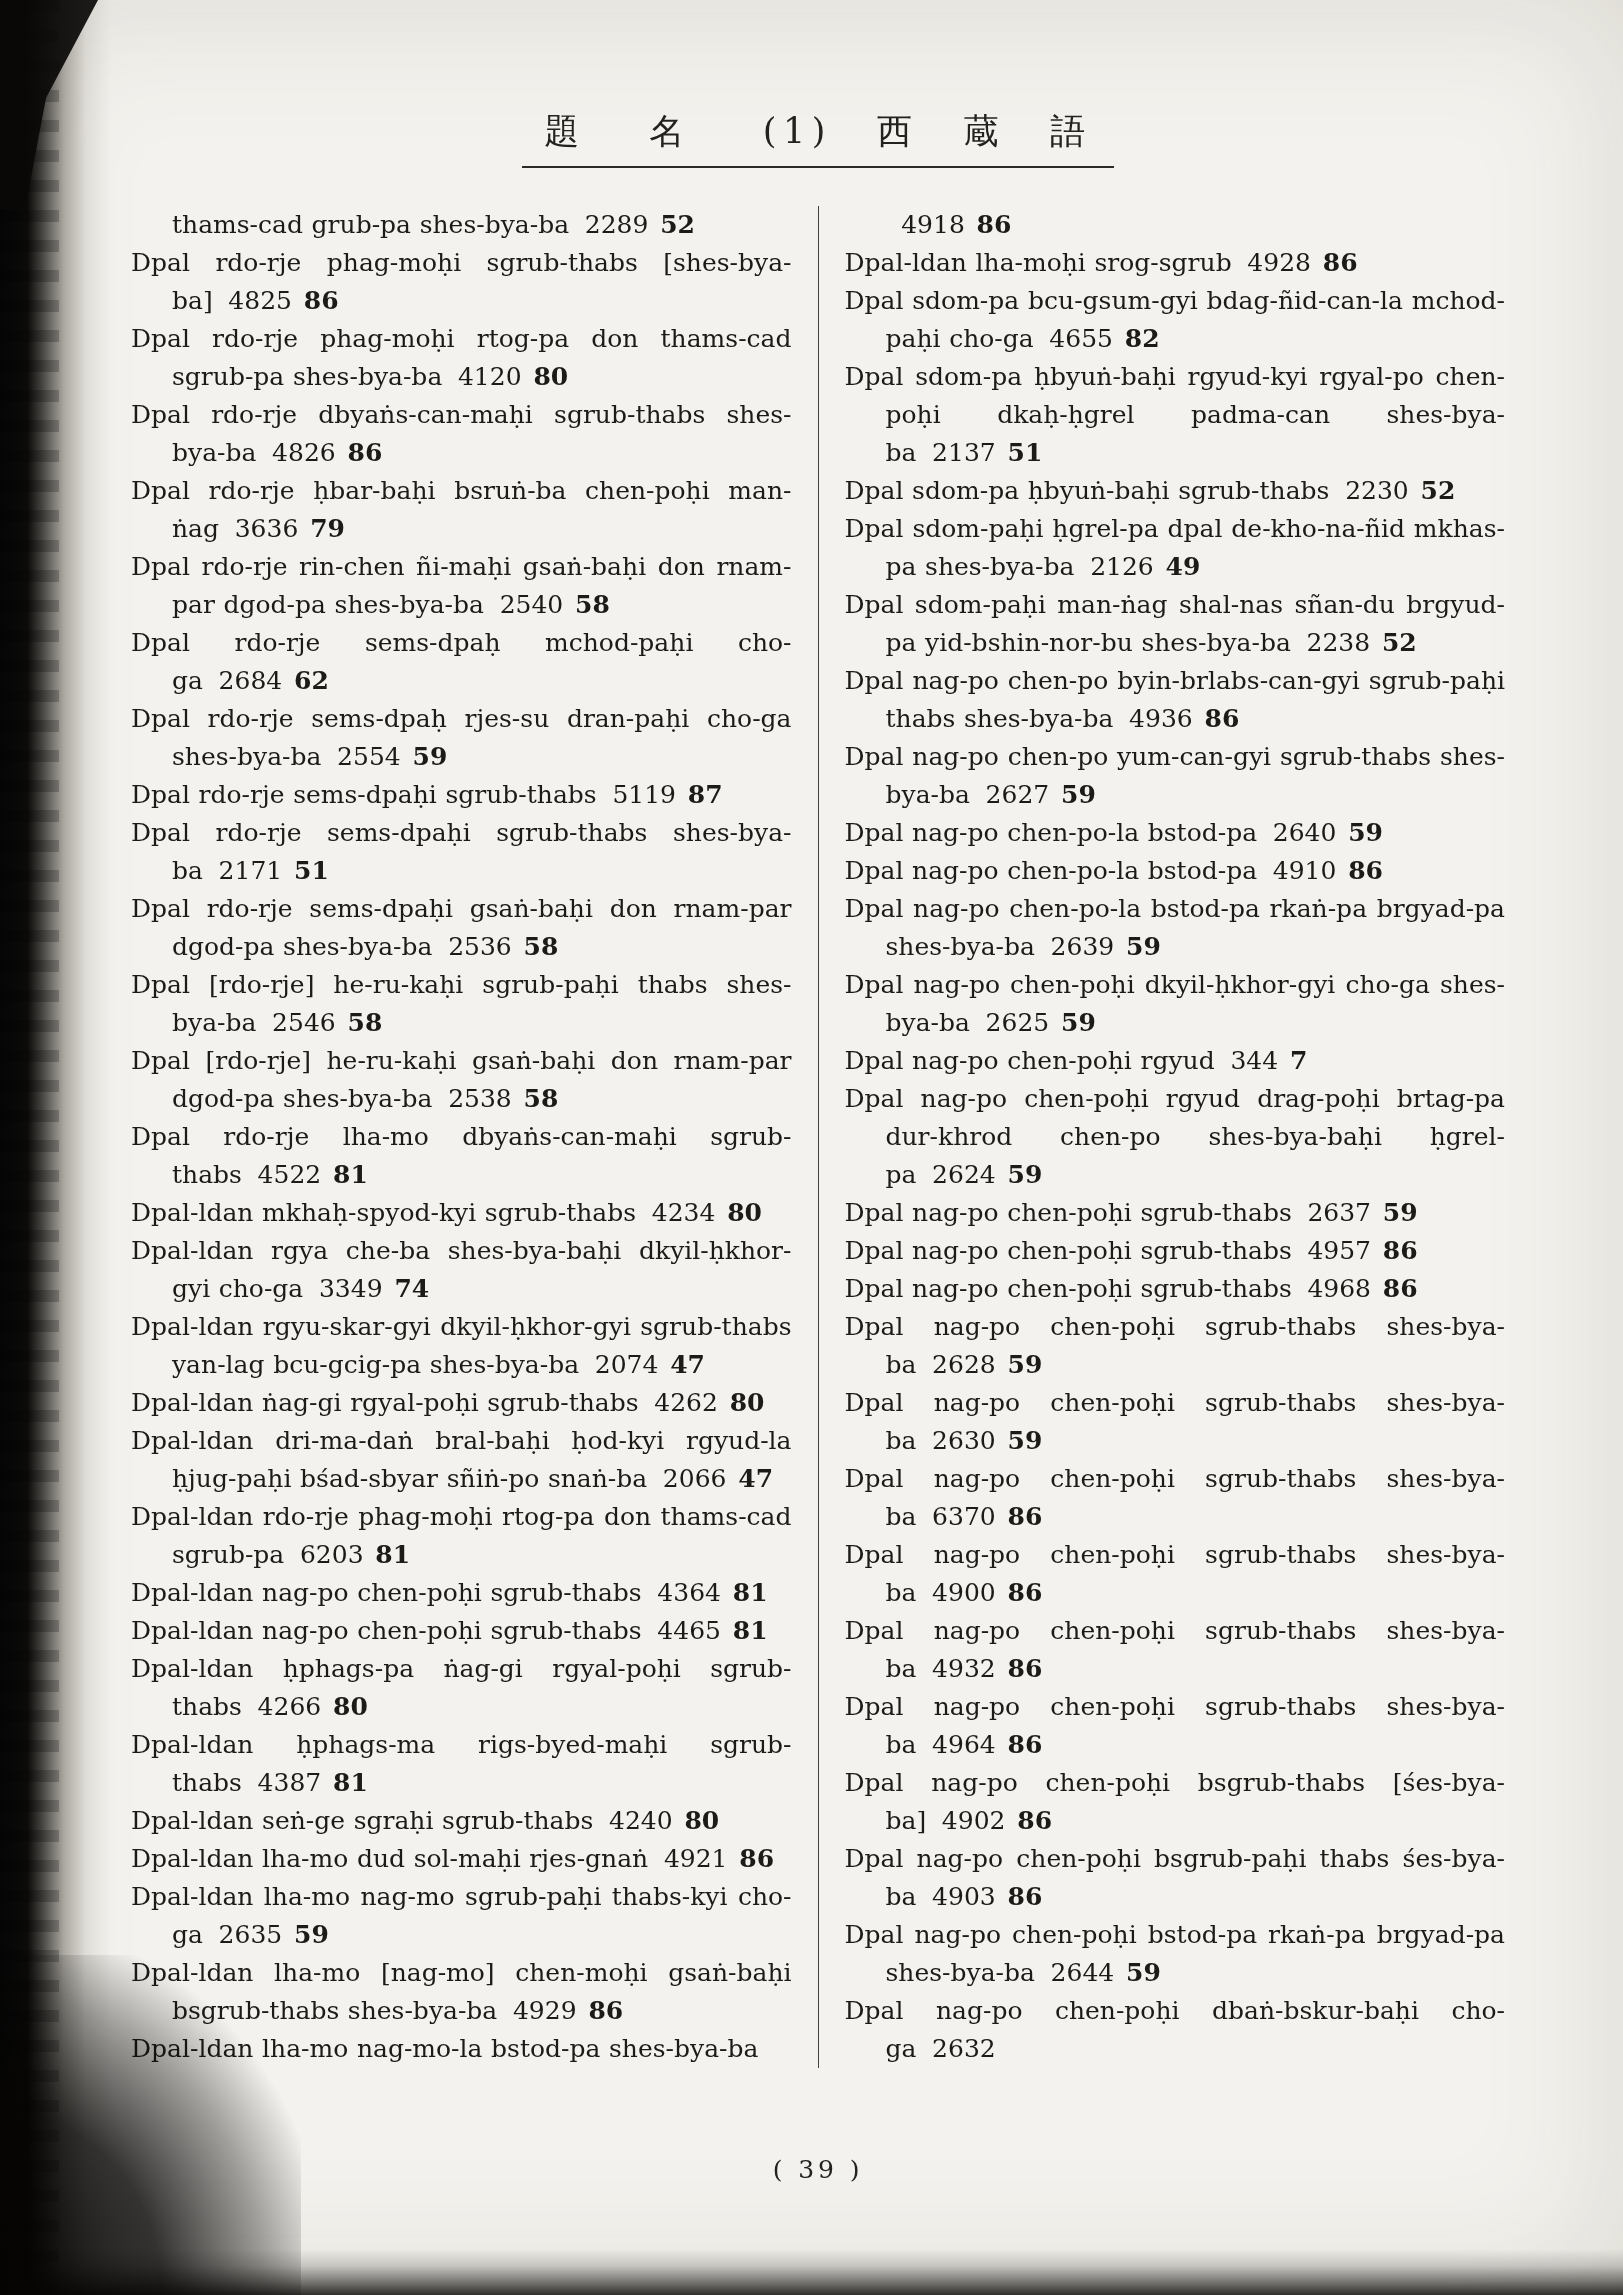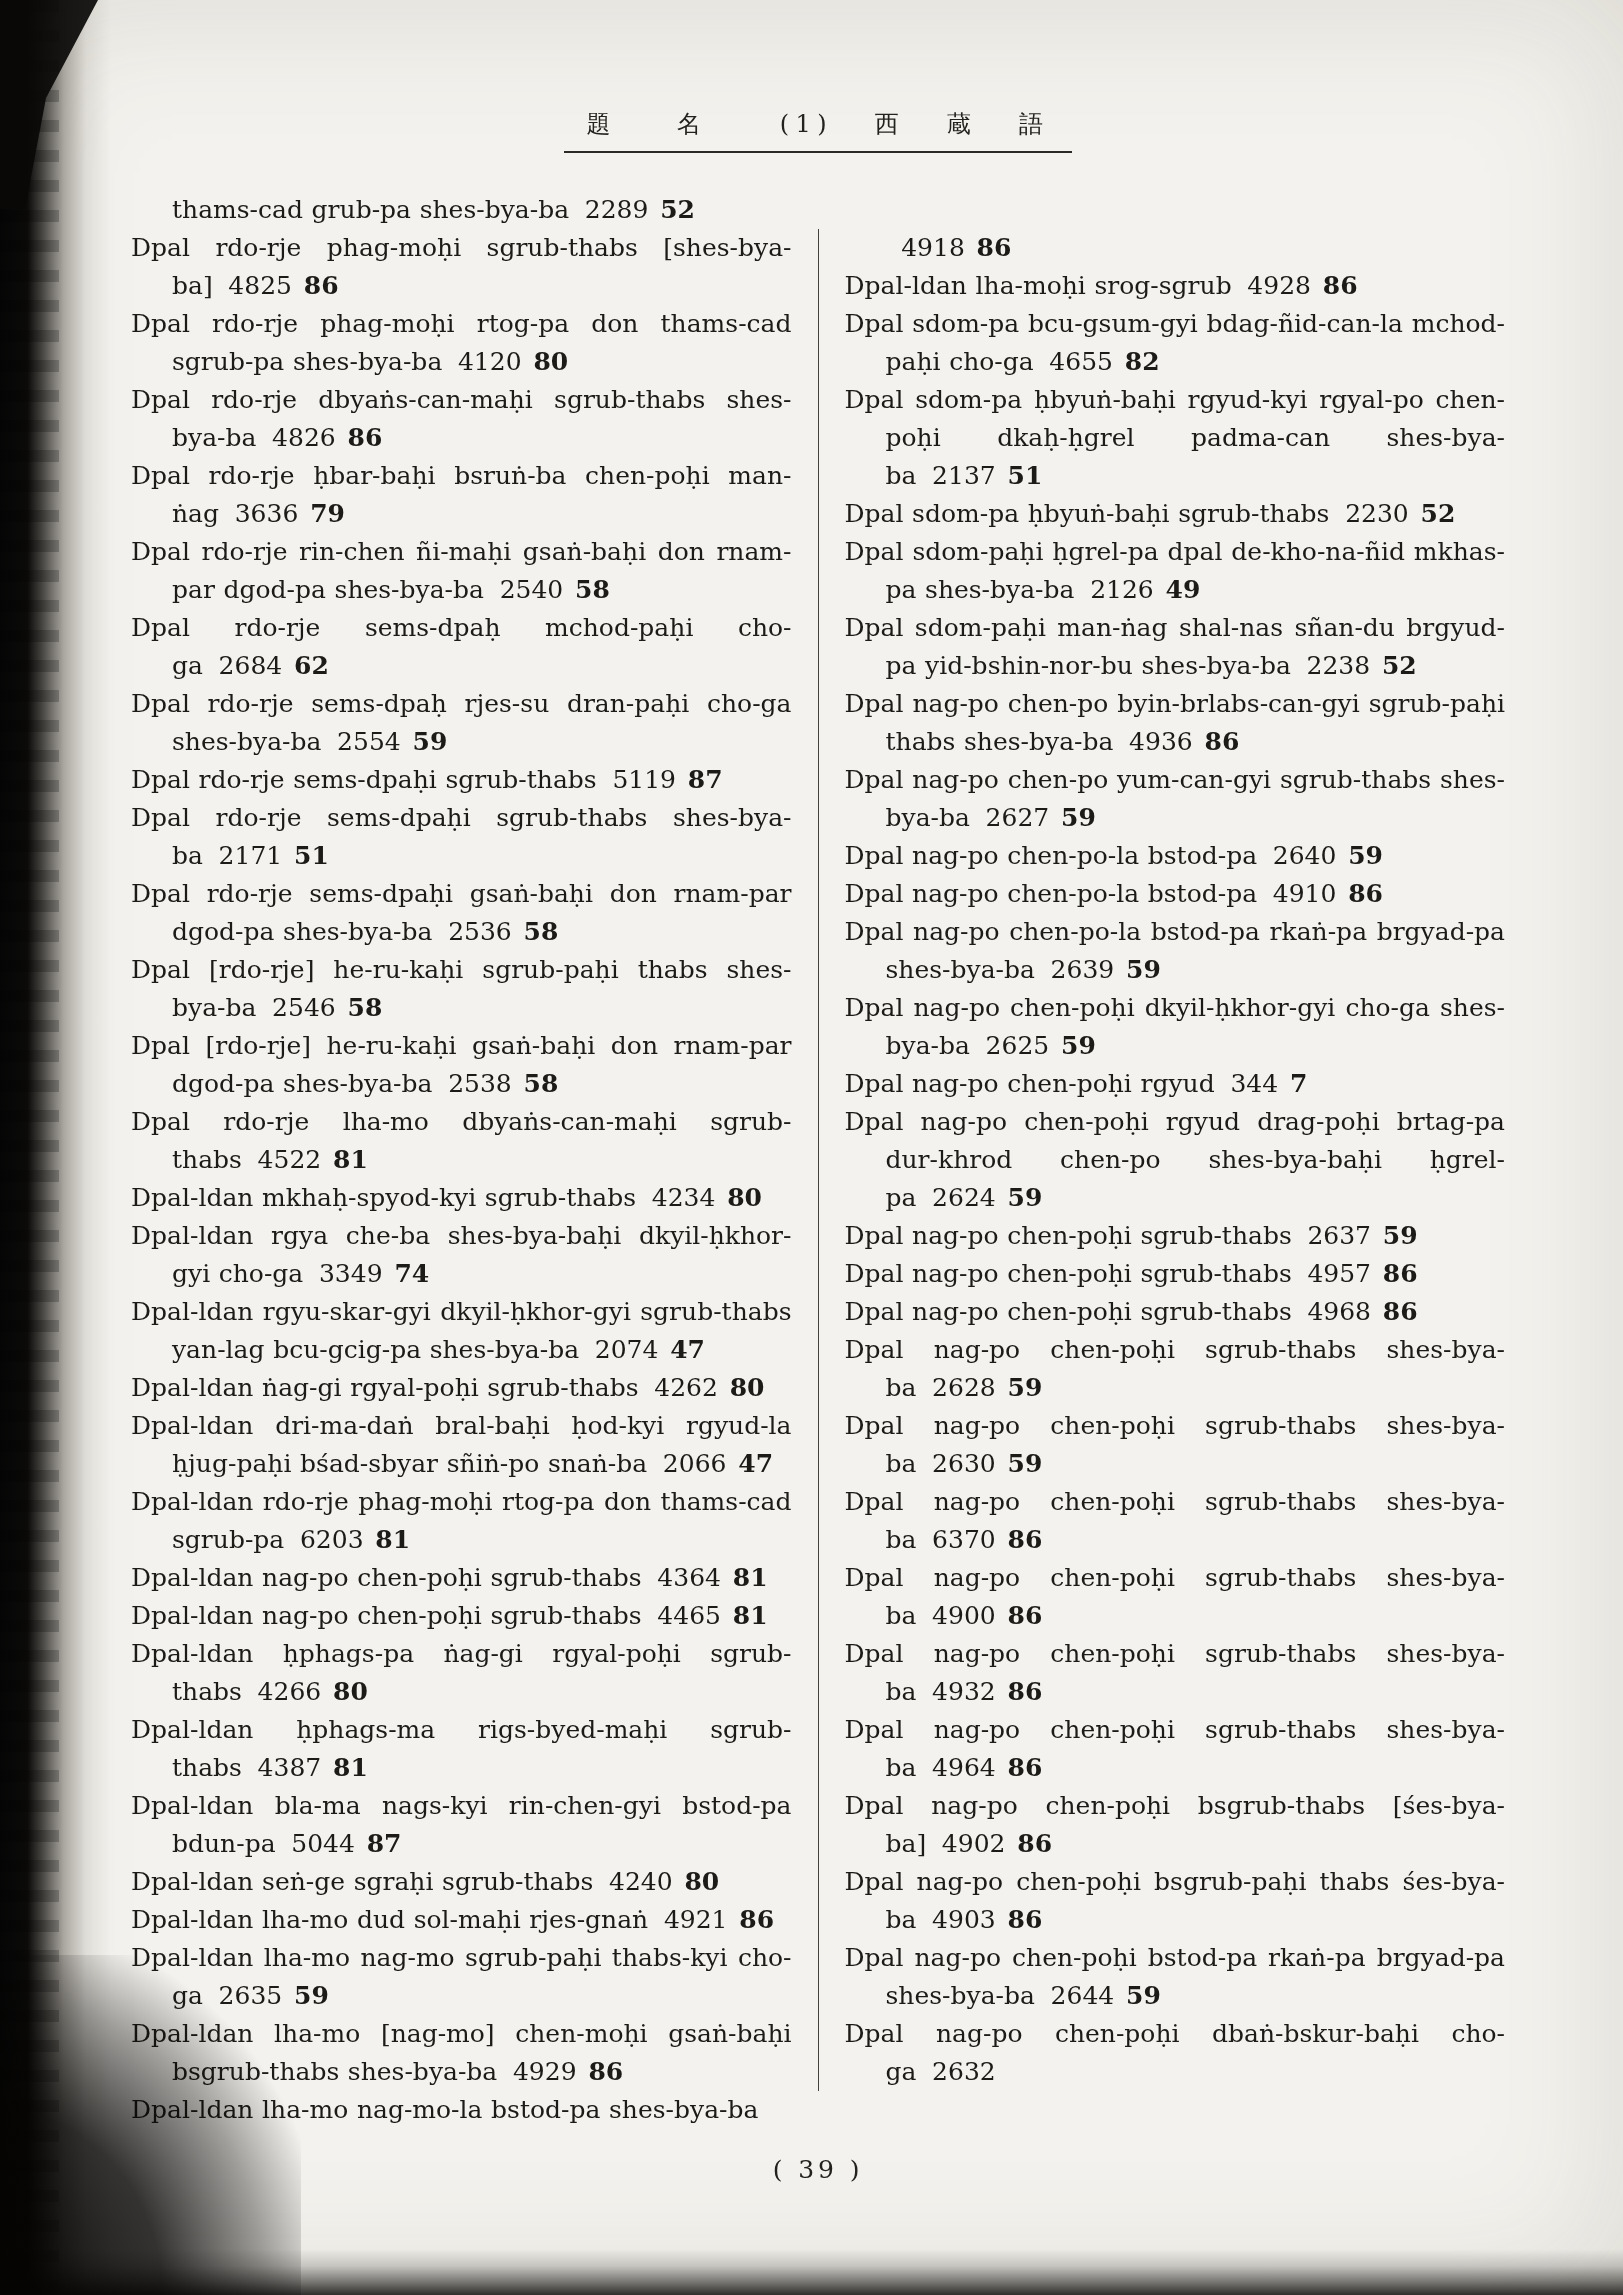--- a/index.html
+++ b/index.html
@@ -40,21 +40,21 @@
     background:linear-gradient(to top,
       rgba(8,6,4,.82) 0px, rgba(8,6,4,.5) 13px, rgba(8,6,4,.16) 29px, rgba(8,6,4,0) 46px);
   }
 
   
   .content { position:absolute; left:131px; top:108px; width:1374px; z-index:2; }
 
   .page-header { text-align:center; margin-bottom:38px; }
   .htitle {
     display:inline-block; border-bottom:2px solid #2c2a26; padding:0 22px 10.5px 22px;
-    font-size:24px; color:#24221e; letter-spacing:6.5px; white-space:nowrap;
+    font-size:35px; color:#24221e; letter-spacing:6.5px; white-space:nowrap;
   }
   .htitle .hname { word-spacing:46px; margin-right:72px; }
   .htitle .hlang { word-spacing:27.5px; }
 
   .cols { display:flex; align-items:center; }
   .col { flex:1 1 0; min-width:0; }
   .col-left  { padding-right:26px; }
   .col-right { border-left:1.3px solid #45423c; padding-left:26px; }
 
   .entry {
@@ -101,21 +101,20 @@
           <p class="entry"><span>Dpal-ldan mkhaḥ-spyod-kyi sgrub-thabs</span><span class="eref">4234</span><span class="epage">80</span></p>
           <p class="entry"><span>Dpal-ldan rgya che-ba shes-bya-baḥi dkyil-ḥkhor-gyi cho-ga</span><span class="eref">3349</span><span class="epage">74</span></p>
           <p class="entry"><span>Dpal-ldan rgyu-skar-gyi dkyil-ḥkhor-gyi sgrub-thabs yan-lag bcu-gcig-pa shes-bya-ba</span><span class="eref">2074</span><span class="epage">47</span></p>
           <p class="entry"><span>Dpal-ldan ṅag-gi rgyal-poḥi sgrub-thabs</span><span class="eref">4262</span><span class="epage">80</span></p>
           <p class="entry"><span>Dpal-ldan dri-ma-daṅ bral-baḥi ḥod-kyi rgyud-la ḥjug-paḥi bśad-sbyar sñiṅ-po snaṅ-ba</span><span class="eref">2066</span><span class="epage">47</span></p>
           <p class="entry"><span>Dpal-ldan rdo-rje phag-moḥi rtog-pa don thams-cad sgrub-pa</span><span class="eref">6203</span><span class="epage">81</span></p>
           <p class="entry"><span>Dpal-ldan nag-po chen-poḥi sgrub-thabs</span><span class="eref">4364</span><span class="epage">81</span></p>
           <p class="entry"><span>Dpal-ldan nag-po chen-poḥi sgrub-thabs</span><span class="eref">4465</span><span class="epage">81</span></p>
           <p class="entry"><span>Dpal-ldan ḥphags-pa ṅag-gi rgyal-poḥi sgrub-thabs</span><span class="eref">4266</span><span class="epage">80</span></p>
           <p class="entry"><span>Dpal-ldan ḥphags-ma rigs-byed-maḥi sgrub-thabs</span><span class="eref">4387</span><span class="epage">81</span></p>
-          <p class="entry"><span>Dpal-ldan bla-ma nags-kyi rin-chen-gyi bstod-pa bdun-pa</span><span class="eref">5044</span><span class="epage">87</span></p>
           <p class="entry"><span>Dpal-ldan seṅ-ge sgraḥi sgrub-thabs</span><span class="eref">4240</span><span class="epage">80</span></p>
           <p class="entry"><span>Dpal-ldan lha-mo dud sol-maḥi rjes-gnaṅ</span><span class="eref">4921</span><span class="epage">86</span></p>
           <p class="entry"><span>Dpal-ldan lha-mo nag-mo sgrub-paḥi thabs-kyi cho-ga</span><span class="eref">2635</span><span class="epage">59</span></p>
           <p class="entry"><span>Dpal-ldan lha-mo [nag-mo] chen-moḥi gsaṅ-baḥi bsgrub-thabs shes-bya-ba</span><span class="eref">4929</span><span class="epage">86</span></p>
           <p class="entry"><span>Dpal-ldan lha-mo nag-mo-la bstod-pa shes-bya-ba</span></p>
         </div>
       <div class="col col-right">
           <p class="entry cont"><span></span><span class="eref">4918</span><span class="epage">86</span></p>
           <p class="entry"><span>Dpal-ldan lha-moḥi srog-sgrub</span><span class="eref">4928</span><span class="epage">86</span></p>
           <p class="entry"><span>Dpal sdom-pa bcu-gsum-gyi bdag-ñid-can-la mchod-paḥi cho-ga</span><span class="eref">4655</span><span class="epage">82</span></p>

